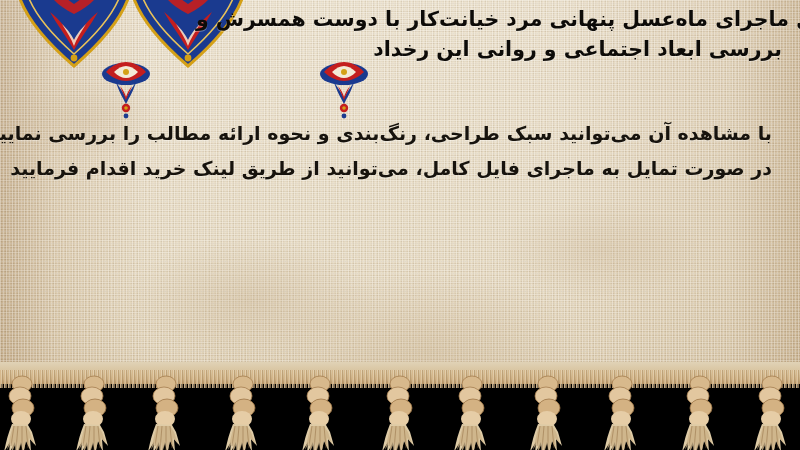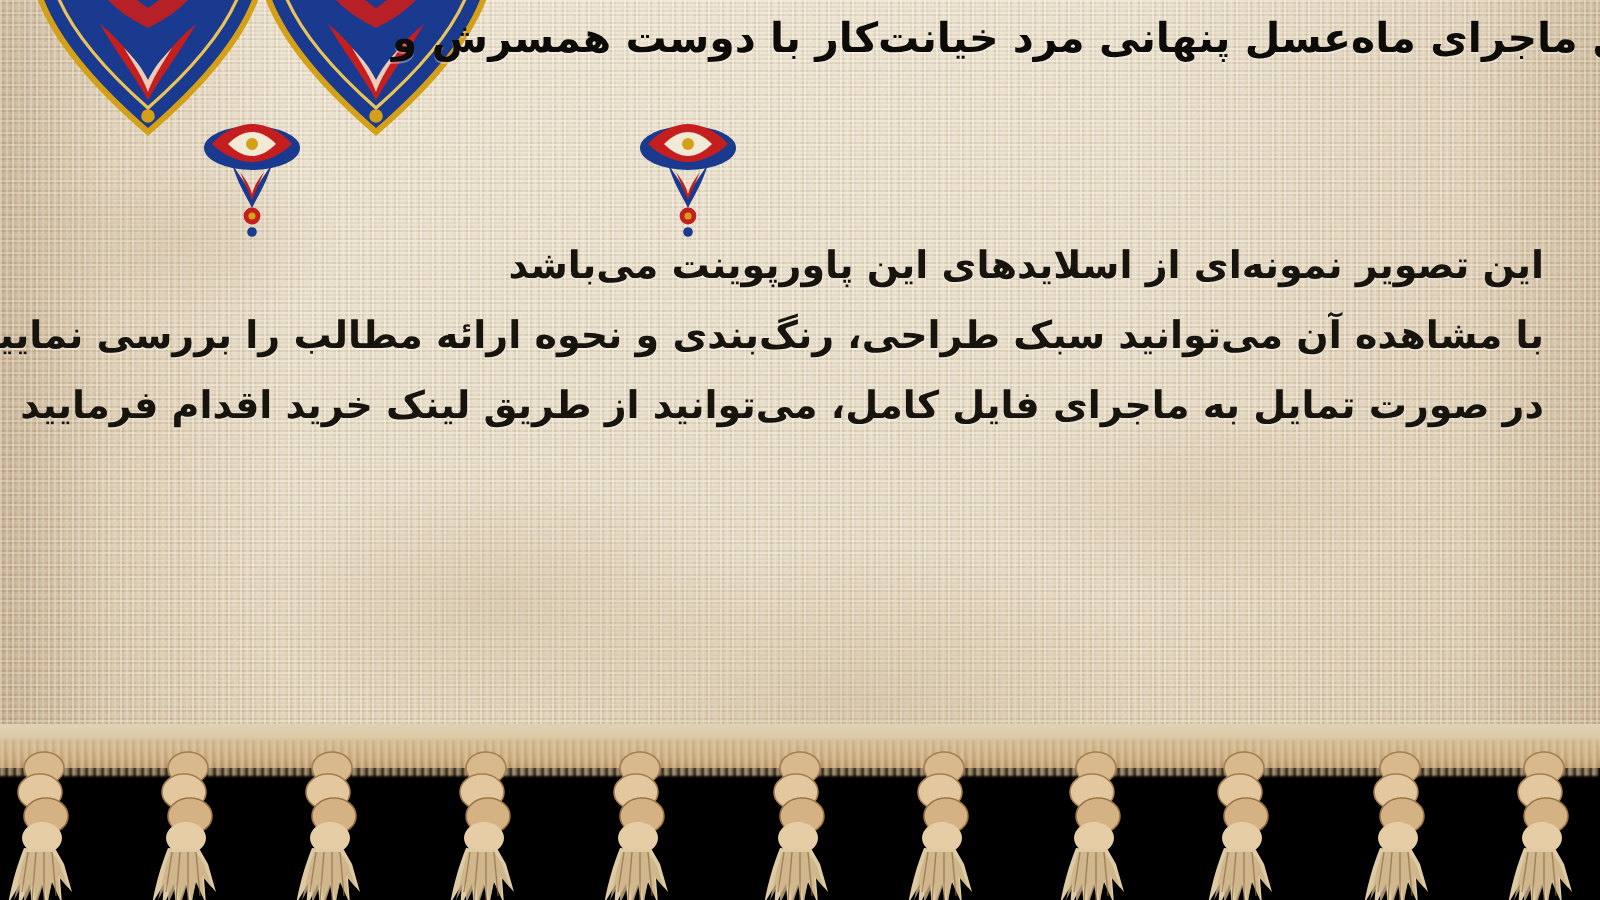--- a/index.html
+++ b/index.html
@@ -170,24 +170,24 @@
   <svg class="ornament orn-drop-a" width="54" height="62" viewBox="0 0 54 62">
       <use href="#pendant"></use>
     </svg>
 
   <svg class="ornament orn-drop-b" width="54" height="62" viewBox="0 0 54 62">
       <use href="#pendant"></use>
     </svg>
 
   <div class="title-block">
     <div class="title-line l1">یل ماجرای ماه‌عسل پنهانی مرد خیانت‌کار با دوست همسرش و</div>
+    <div class="title-line">بررسی ابعاد اجتماعی و روانی این رخداد</div>
   </div>
 
   <div class="body-block">
-    <div class="body-line">این تصویر نمونه‌ای از اسلایدهای این پاورپوینت می‌باشد</div>
     <div class="body-line">با مشاهده آن می‌توانید سبک طراحی، رنگ‌بندی و نحوه ارائه مطالب را بررسی نمایید</div>
     <div class="body-line">در صورت تمایل به ماجرای فایل کامل، می‌توانید از طریق لینک خرید اقدام فرمایید</div>
   </div>
 
   <div class="fringe-zone">
     <div class="carpet-lip"></div>
     <div class="lip-fuzz"></div>
     <svg class="tassel-row" width="800" height="88" viewBox="0 0 800 88">
       <defs>
         <g id="tassel">

